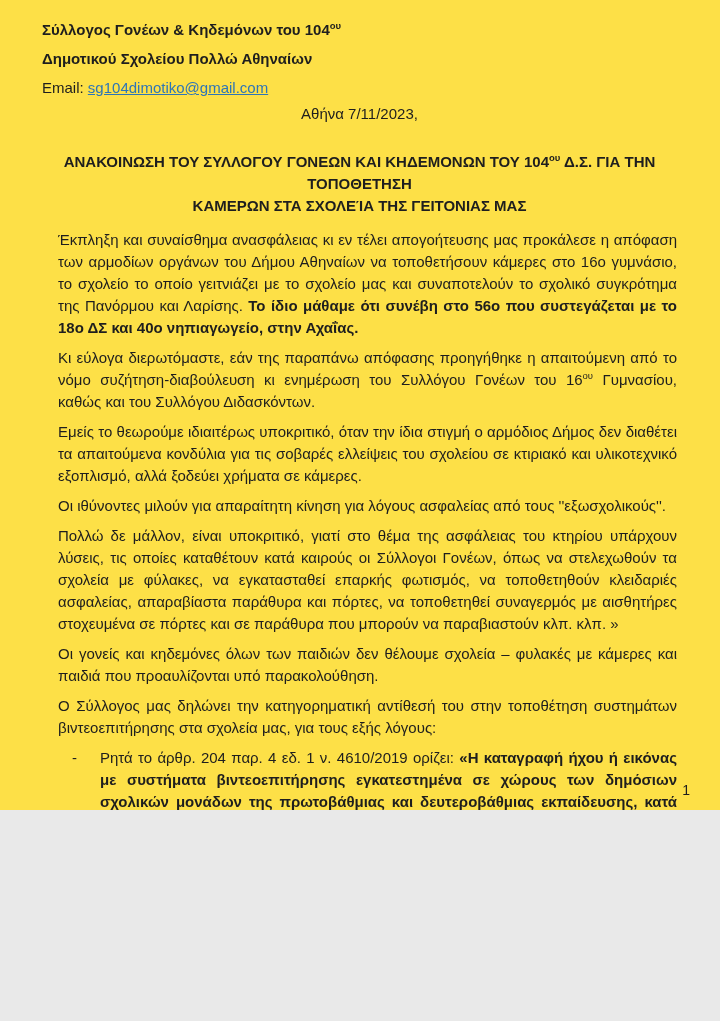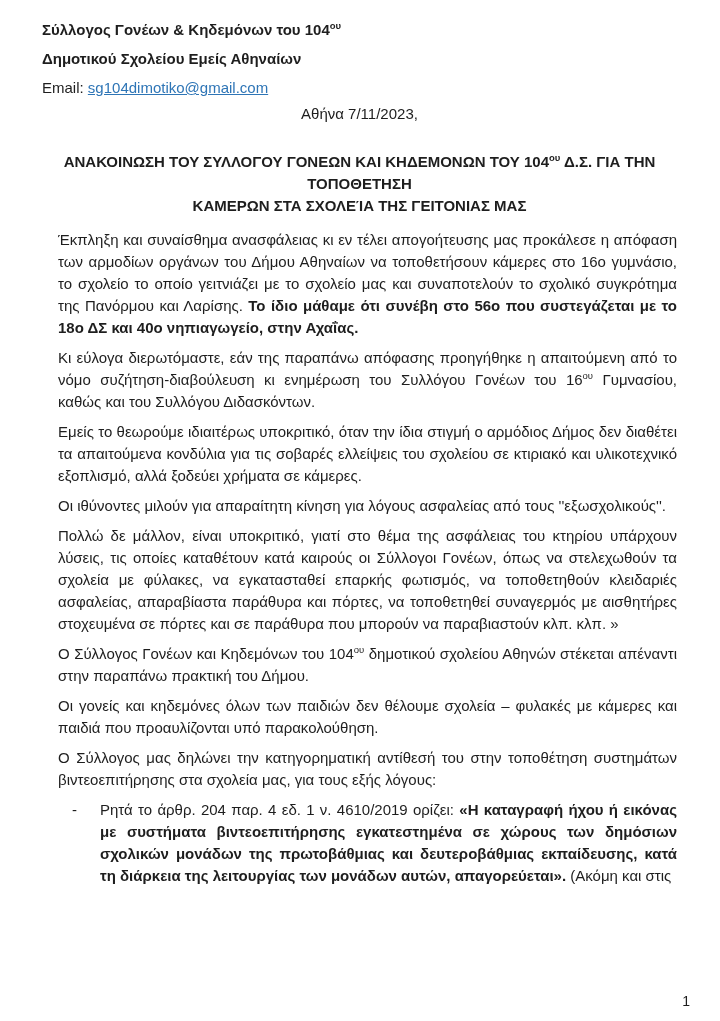--- a/index.html
+++ b/index.html
@@ -3,23 +3,23 @@
 <meta charset="utf-8">
 <style>
   html, body {
     margin: 0;
     padding: 0;
     background: #e9e9e9;
   }
   .page {
     position: relative;
     width: 720px;
-    height: 1021px;
+    height: 810px;
     margin: 0 auto;
-    background: #ffffff;
+    background: #fde047;
     box-sizing: border-box;
     padding: 20px 43px 1px 42px;
     font-family: "Liberation Sans", "DejaVu Sans", sans-serif;
     color: #1e1e1e;
     overflow: hidden;
   }
   .hdr-line {
     font-weight: bold;
     font-size: 15px;
     line-height: 20px;
@@ -84,42 +84,41 @@
     color: #1e1e1e;
   }
 </style>
 </head>
 <body>
 
 <div class="page">
 
   <p class="hdr-line"><span>Σύλλογος Γονέων &amp; Κηδεμόνων του 104</span><sup>ου</sup></p>
 
-  <p class="hdr-line">Δημοτικού Σχολείου Εμείς Αθηναίων</p>
+  <p class="hdr-line">Δημοτικού Σχολείου Πολλώ Αθηναίων</p>
 
   <p class="email-line"><span class="email-label">Email:</span> <a class="email-link">sg104dimotiko@gmail.com</a></p>
 
   <p class="dateline">Αθήνα 7/11/2023,</p>
 
   <div class="doc-title">
     <span>ΑΝΑΚΟΙΝΩΣΗ ΤΟΥ ΣΥΛΛΟΓΟΥ ΓΟΝΕΩΝ ΚΑΙ ΚΗΔΕΜΟΝΩΝ ΤΟΥ 104</span><sup>ου</sup><span> Δ.Σ. ΓΙΑ ΤΗΝ ΤΟΠΟΘΕΤΗΣΗ</span><br>
     <span>ΚΑΜΕΡΩΝ ΣΤΑ ΣΧΟΛΕΊΑ ΤΗΣ ΓΕΙΤΟΝΙΑΣ ΜΑΣ</span>
   </div>
 
   <p class="body"><span>Έκπληξη και συναίσθημα ανασφάλειας κι εν τέλει απογοήτευσης μας προκάλεσε η απόφαση των αρμοδίων οργάνων του Δήμου Αθηναίων να τοποθετήσουν κάμερες στο 16ο γυμνάσιο, το σχολείο το οποίο γειτνιάζει με το σχολείο μας και συναποτελούν το σχολικό συγκρότημα της Πανόρμου και Λαρίσης. </span><span class="bold-seg">Το ίδιο μάθαμε ότι συνέβη στο 56ο που συστεγάζεται με το 18ο ΔΣ και 40ο νηπιαγωγείο, στην Αχαΐας.</span></p>
 
   <p class="body"><span>Κι εύλογα διερωτόμαστε, εάν της παραπάνω απόφασης προηγήθηκε η απαιτούμενη από το νόμο συζήτηση-διαβούλευση κι ενημέρωση του Συλλόγου Γονέων του 16</span><sup>ου</sup><span> Γυμνασίου, καθώς και του Συλλόγου Διδασκόντων.</span></p>
 
   <p class="body">Εμείς το θεωρούμε ιδιαιτέρως υποκριτικό, όταν την ίδια στιγμή ο αρμόδιος Δήμος δεν διαθέτει τα απαιτούμενα κονδύλια για τις σοβαρές ελλείψεις του σχολείου σε κτιριακό και υλικοτεχνικό εξοπλισμό, αλλά ξοδεύει χρήματα σε κάμερες.</p>
 
   <p class="body">Οι ιθύνοντες μιλούν για απαραίτητη κίνηση για λόγους ασφαλείας από τους ''εξωσχολικούς''.</p>
 
   <p class="body">Πολλώ δε μάλλον, είναι υποκριτικό, γιατί στο θέμα της ασφάλειας του κτηρίου υπάρχουν λύσεις, τις οποίες καταθέτουν κατά καιρούς οι Σύλλογοι Γονέων, όπως να στελεχωθούν τα σχολεία με φύλακες, να εγκατασταθεί επαρκής φωτισμός, να τοποθετηθούν κλειδαριές ασφαλείας, απαραβίαστα παράθυρα και πόρτες, να τοποθετηθεί συναγερμός με αισθητήρες στοχευμένα σε πόρτες και σε παράθυρα που μπορούν να παραβιαστούν κλπ. κλπ. »</p>
 
-  <p class="body"><span>Ο Σύλλογος Γονέων και Κηδεμόνων του 104</span><sup>ου</sup><span> δημοτικού σχολείου Αθηνών στέκεται απέναντι στην παραπάνω πρακτική του Δήμου.</span></p>
 
   <p class="body">Οι γονείς και κηδεμόνες όλων των παιδιών δεν θέλουμε σχολεία – φυλακές με κάμερες και παιδιά που προαυλίζονται υπό παρακολούθηση.</p>
 
 
   <p class="body">Ο Σύλλογος μας δηλώνει την κατηγορηματική αντίθεσή του στην τοποθέτηση συστημάτων βιντεοεπιτήρησης στα σχολεία μας, για τους εξής λόγους:</p>
 
   <div class="bullet-item">
     <span class="bullet-marker">-</span>
     <p class="body"><span>Ρητά το άρθρ. 204 παρ. 4 εδ. 1 ν. 4610/2019 ορίζει: </span><span class="bold-seg">«Η καταγραφή ήχου ή εικόνας με συστήματα βιντεοεπιτήρησης εγκατεστημένα σε χώρους των δημόσιων σχολικών μονάδων της πρωτοβάθμιας και δευτεροβάθμιας εκπαίδευσης, κατά τη διάρκεια της λειτουργίας των μονάδων αυτών, απαγορεύεται».</span><span> (Ακόμη και στις</span></p>
   </div>

